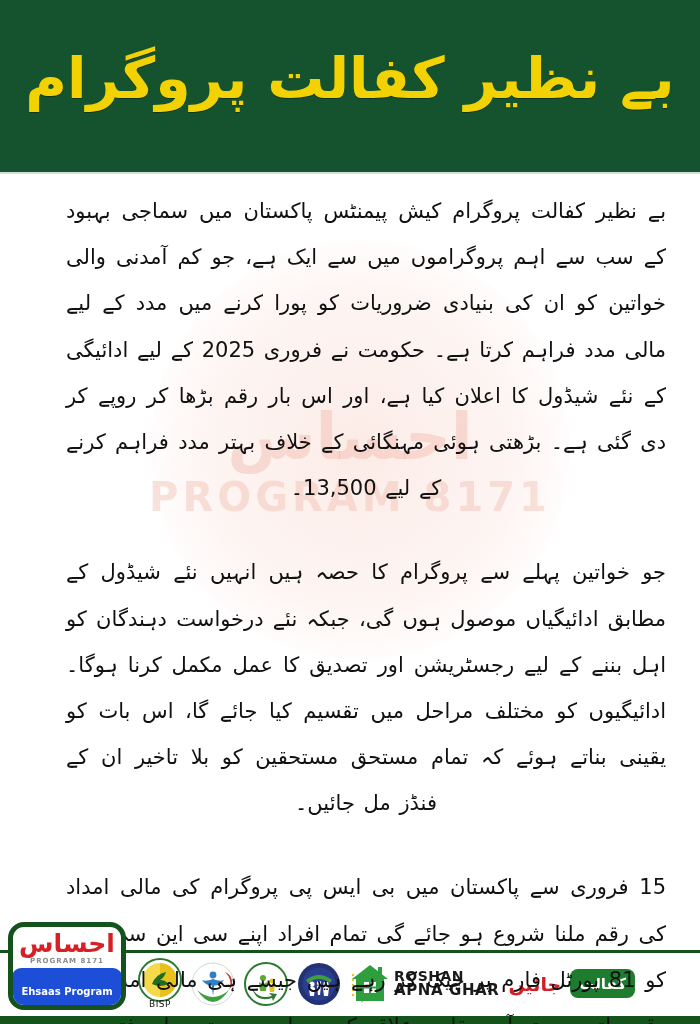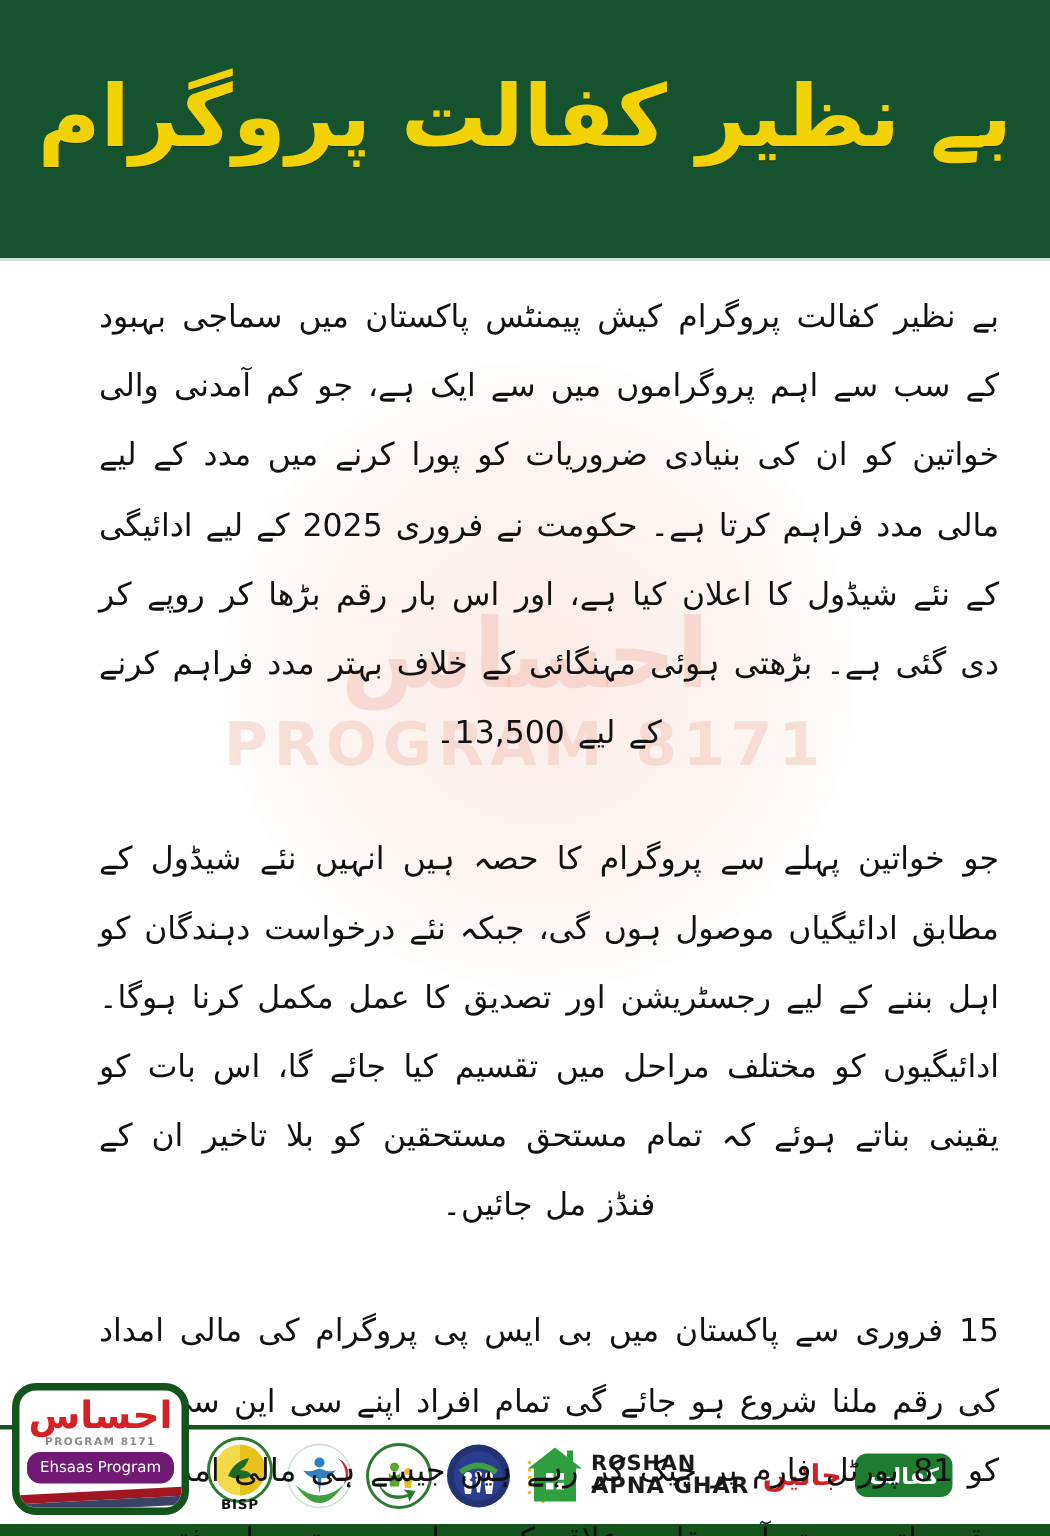--- a/index.html
+++ b/index.html
@@ -53,30 +53,30 @@
   .ehsaas{
     position:absolute;left:8px;bottom:14px;width:118px;height:88px;z-index:3;
     background:#ffffff;border:5px solid #14531c;border-radius:16px;
     box-sizing:border-box;overflow:hidden;display:flex;flex-direction:column;
     align-items:center;justify-content:flex-start;padding-top:4px;
   }
   .ehsaas .eh-urdu{color:#d71f26;font-size:25px;font-weight:bold;line-height:1;direction:rtl;
     font-family:"DejaVu Sans",sans-serif;}
   .ehsaas .eh-prog{color:#8a8a8a;font-size:7px;font-weight:bold;letter-spacing:1px;margin-top:1px;}
   .ehsaas .eh-pill{
-    margin-top:3px;background:#701a75;color:#ffffff;font-size:10px;font-weight:normal;
-    border-radius:9px;padding:5px 9px;white-space:nowrap;
+    margin-top:3px;background:#1d4ed8;color:#ffffff;font-size:10px;font-weight:bold;
+    border-radius:9px;padding:18px 9px;white-space:nowrap;
   }
   .ehsaas .eh-stripes{width:110%;margin-top:5px;transform:skewY(-3deg);}
   .ehsaas .stripe-red{height:6px;background:#a01622;}
   .ehsaas .stripe-blue{height:6px;background:#3c4266;}
   
   .logo-circ{width:44px;height:44px;flex:0 0 auto;}
   .bisp-wrap{display:flex;flex-direction:column;align-items:center;flex:0 0 auto;}
-  .bisp-wrap .bisp-label{font-size:9px;font-weight:bold;color:#111;margin-top:-3px;letter-spacing:.5px;}
+  .bisp-wrap .bisp-label{font-size:9px;font-weight:normal;color:#111;margin-top:-3px;letter-spacing:.5px;}
   
   .roshan{display:flex;align-items:center;gap:4px;flex:0 0 auto;}
   .roshan-text{display:flex;flex-direction:column;line-height:1;}
   .roshan-text .r1{font-size:14px;font-weight:bold;color:#1a1a1a;letter-spacing:.5px;}
   .roshan-text .r2{font-size:15px;font-weight:bold;color:#1a1a1a;letter-spacing:.6px;}
   
   .badge-group{display:flex;align-items:center;gap:5px;flex:0 0 auto;}
   .badge{
     border-radius:8px;font-weight:bold;direction:rtl;white-space:nowrap;
     display:flex;align-items:center;justify-content:center;height:29px;padding:0 9px;

